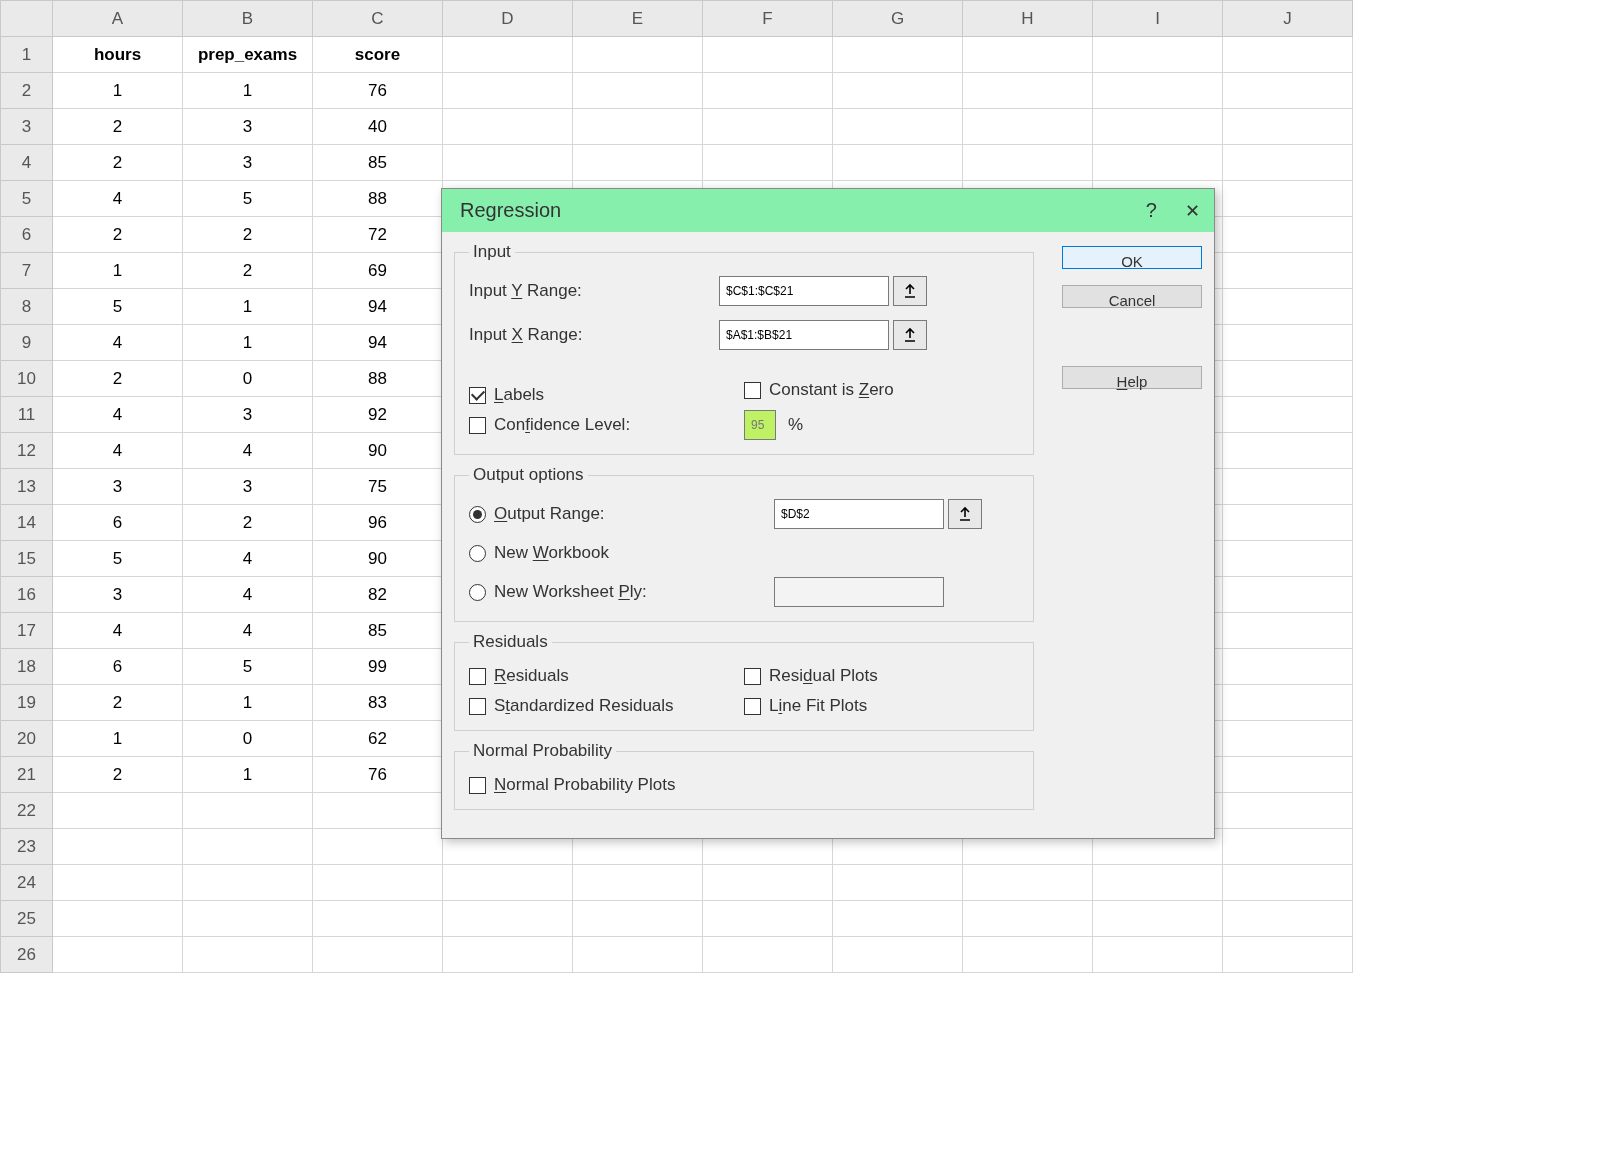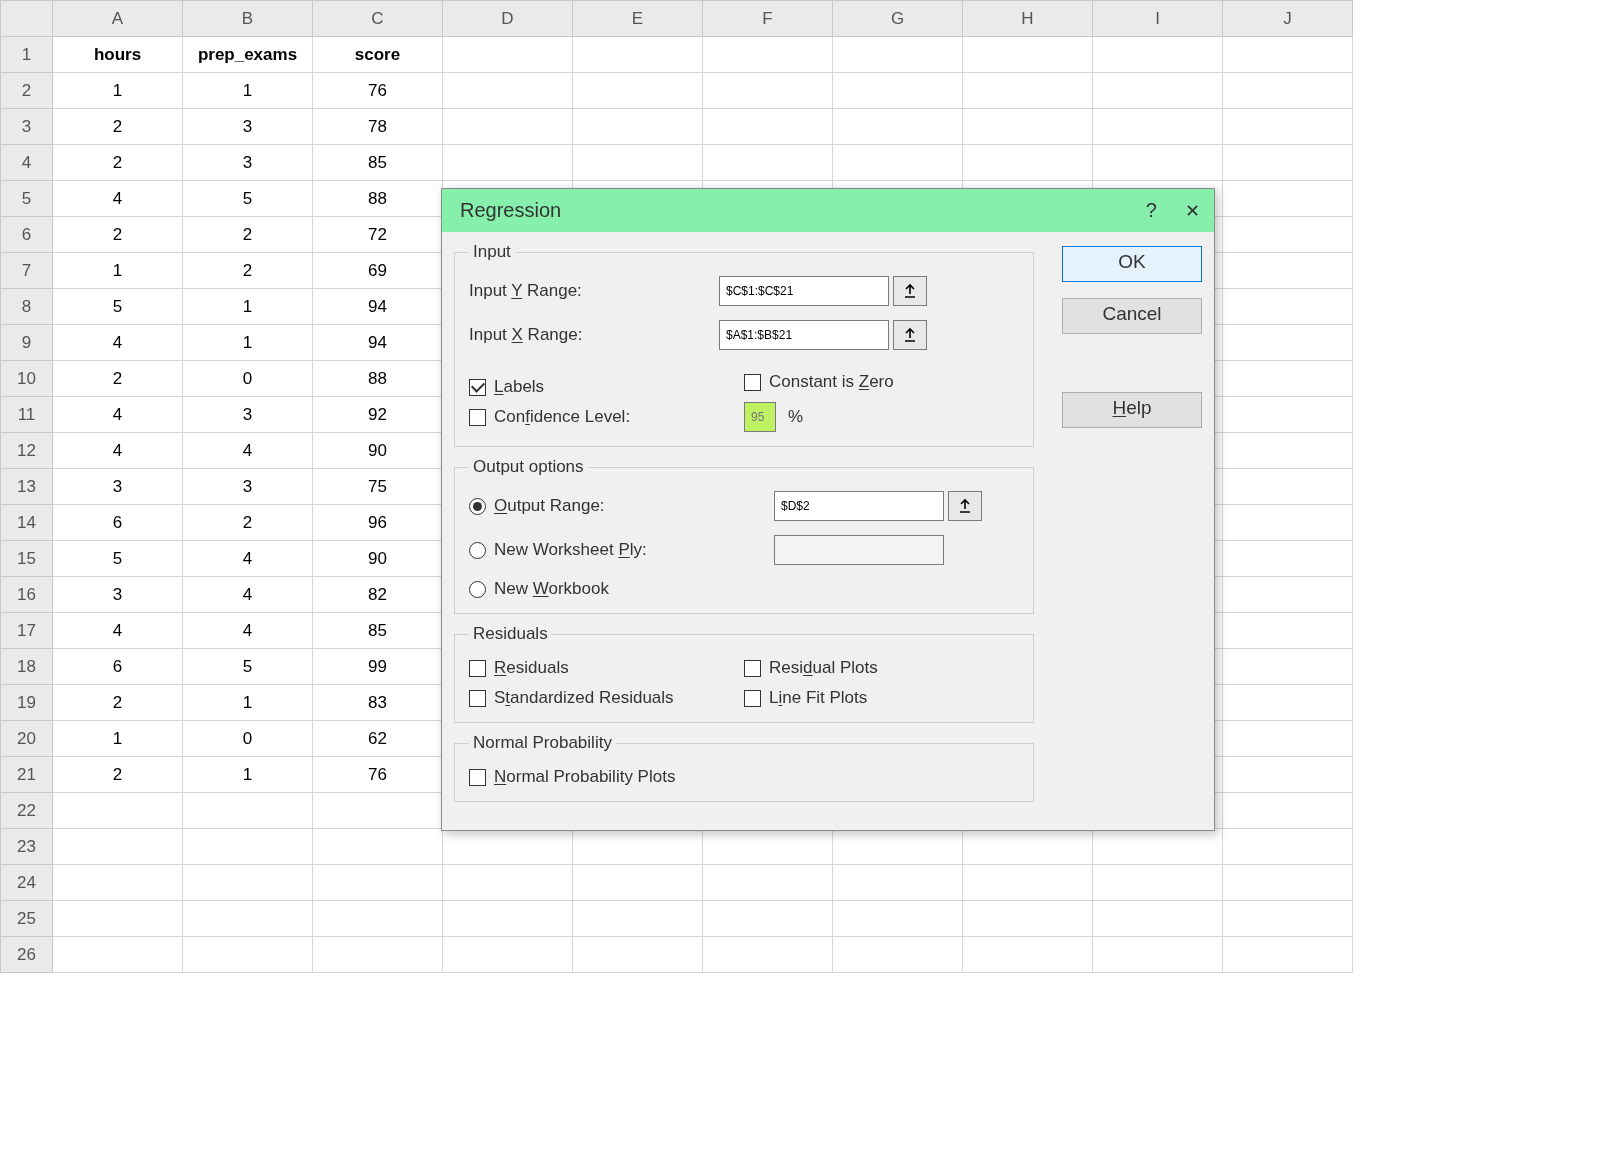--- a/index.html
+++ b/index.html
@@ -70,26 +70,26 @@
       background:#86efac;
       font-size: 20px;
     }
     .dlg-title .icons { display:flex; gap:28px; align-items:center; }
     .dlg-title .help { font-size:20px; }
     .dlg-title .close { font-size:18px; }
     .dlg-body { display:flex; padding: 10px 12px 18px 12px; gap:28px; }
     .dlg-main { flex:1; }
     .dlg-side { width:140px; display:flex; flex-direction:column; gap:16px; padding-top:4px; }
     .btn {
-      height:36px;
+      height:23px;
       background:#e1e1e1;
       border:1px solid #adadad;
       text-align:center;
       line-height:30px;
-      font-size:19px;
+      font-size:15px;
     }
     .btn.primary { border:1.5px solid #0078d7; background:#e5f1fb; }
     fieldset {
       border:1px solid #cfcfcf;
       padding: 8px 14px 14px 14px;
       margin-bottom:10px;
     }
     legend { padding: 0 4px; font-size:17px; color:#333; }
     .row { display:flex; align-items:center; margin-top:14px; }
     .row.first{ margin-top:6px; }
@@ -176,21 +176,21 @@
         <td></td>
         <td></td>
         <td></td>
         <td></td>
         <td></td>
       </tr>
       <tr>
         <td class="rowhdr">3</td>
         <td class="data">2</td>
         <td class="data">3</td>
-        <td class="data">78</td>
+        <td class="data">40</td>
         <td></td>
         <td></td>
         <td></td>
         <td></td>
         <td></td>
         <td></td>
         <td></td>
       </tr>
       <tr>
         <td class="rowhdr">4</td>
@@ -518,21 +518,21 @@
         </div>
         <div class="row">
           <div class="lbl"><span>Input <span class="u">X</span> Range:</span></div>
           <input class="input" value="$A$1:$B$21" style="">
           <div class="picker">
             <svg viewBox="0 0 16 16">
                 <path d="M8 2 L8 11 M4 6 L8 2 L12 6 M3 14 L13 14" stroke="#000" stroke-width="1.6" fill="none"></path>
               </svg>
           </div>
         </div>
-        <div class="row two-col" style="margin-top:22px;">
+        <div class="row two-col" style="margin-top:30px;">
           <div>
             <div class="chk">
               <span class="chkbox checked"></span>
               <span><span class="u">L</span>abels</span>
             </div>
             <div class="chk">
               <span class="chkbox"></span>
               <span>Con<span class="u">f</span>idence Level:</span>
             </div>
           </div>
@@ -560,30 +560,30 @@
           <input class="input" value="$D$2" style="">
           <div class="picker">
             <svg viewBox="0 0 16 16">
                 <path d="M8 2 L8 11 M4 6 L8 2 L12 6 M3 14 L13 14" stroke="#000" stroke-width="1.6" fill="none"></path>
               </svg>
           </div>
         </div>
         <div class="row">
           <div class="lbl rad">
             <span class="radbox"></span>
-            <span>New Worksheet <span class="u">P</span>ly:</span>
-          </div>
-          <div style="width:55px;"></div>
-          <input class="input" style="background: rgb(243, 243, 243);" value="">
+            <span>New <span class="u">W</span>orkbook</span>
+          </div>
         </div>
         <div class="row">
           <div class="lbl rad">
             <span class="radbox"></span>
-            <span>New <span class="u">W</span>orkbook</span>
-          </div>
+            <span>New Worksheet <span class="u">P</span>ly:</span>
+          </div>
+          <div style="width:55px;"></div>
+          <input class="input" style="background: rgb(243, 243, 243);" value="">
         </div>
       </fieldset>
 
       <fieldset>
         <legend>Residuals</legend>
         <div class="two-col" style="margin-top:6px;">
           <div>
             <div class="chk">
               <span class="chkbox"></span>
               <span><span class="u">R</span>esiduals</span>

